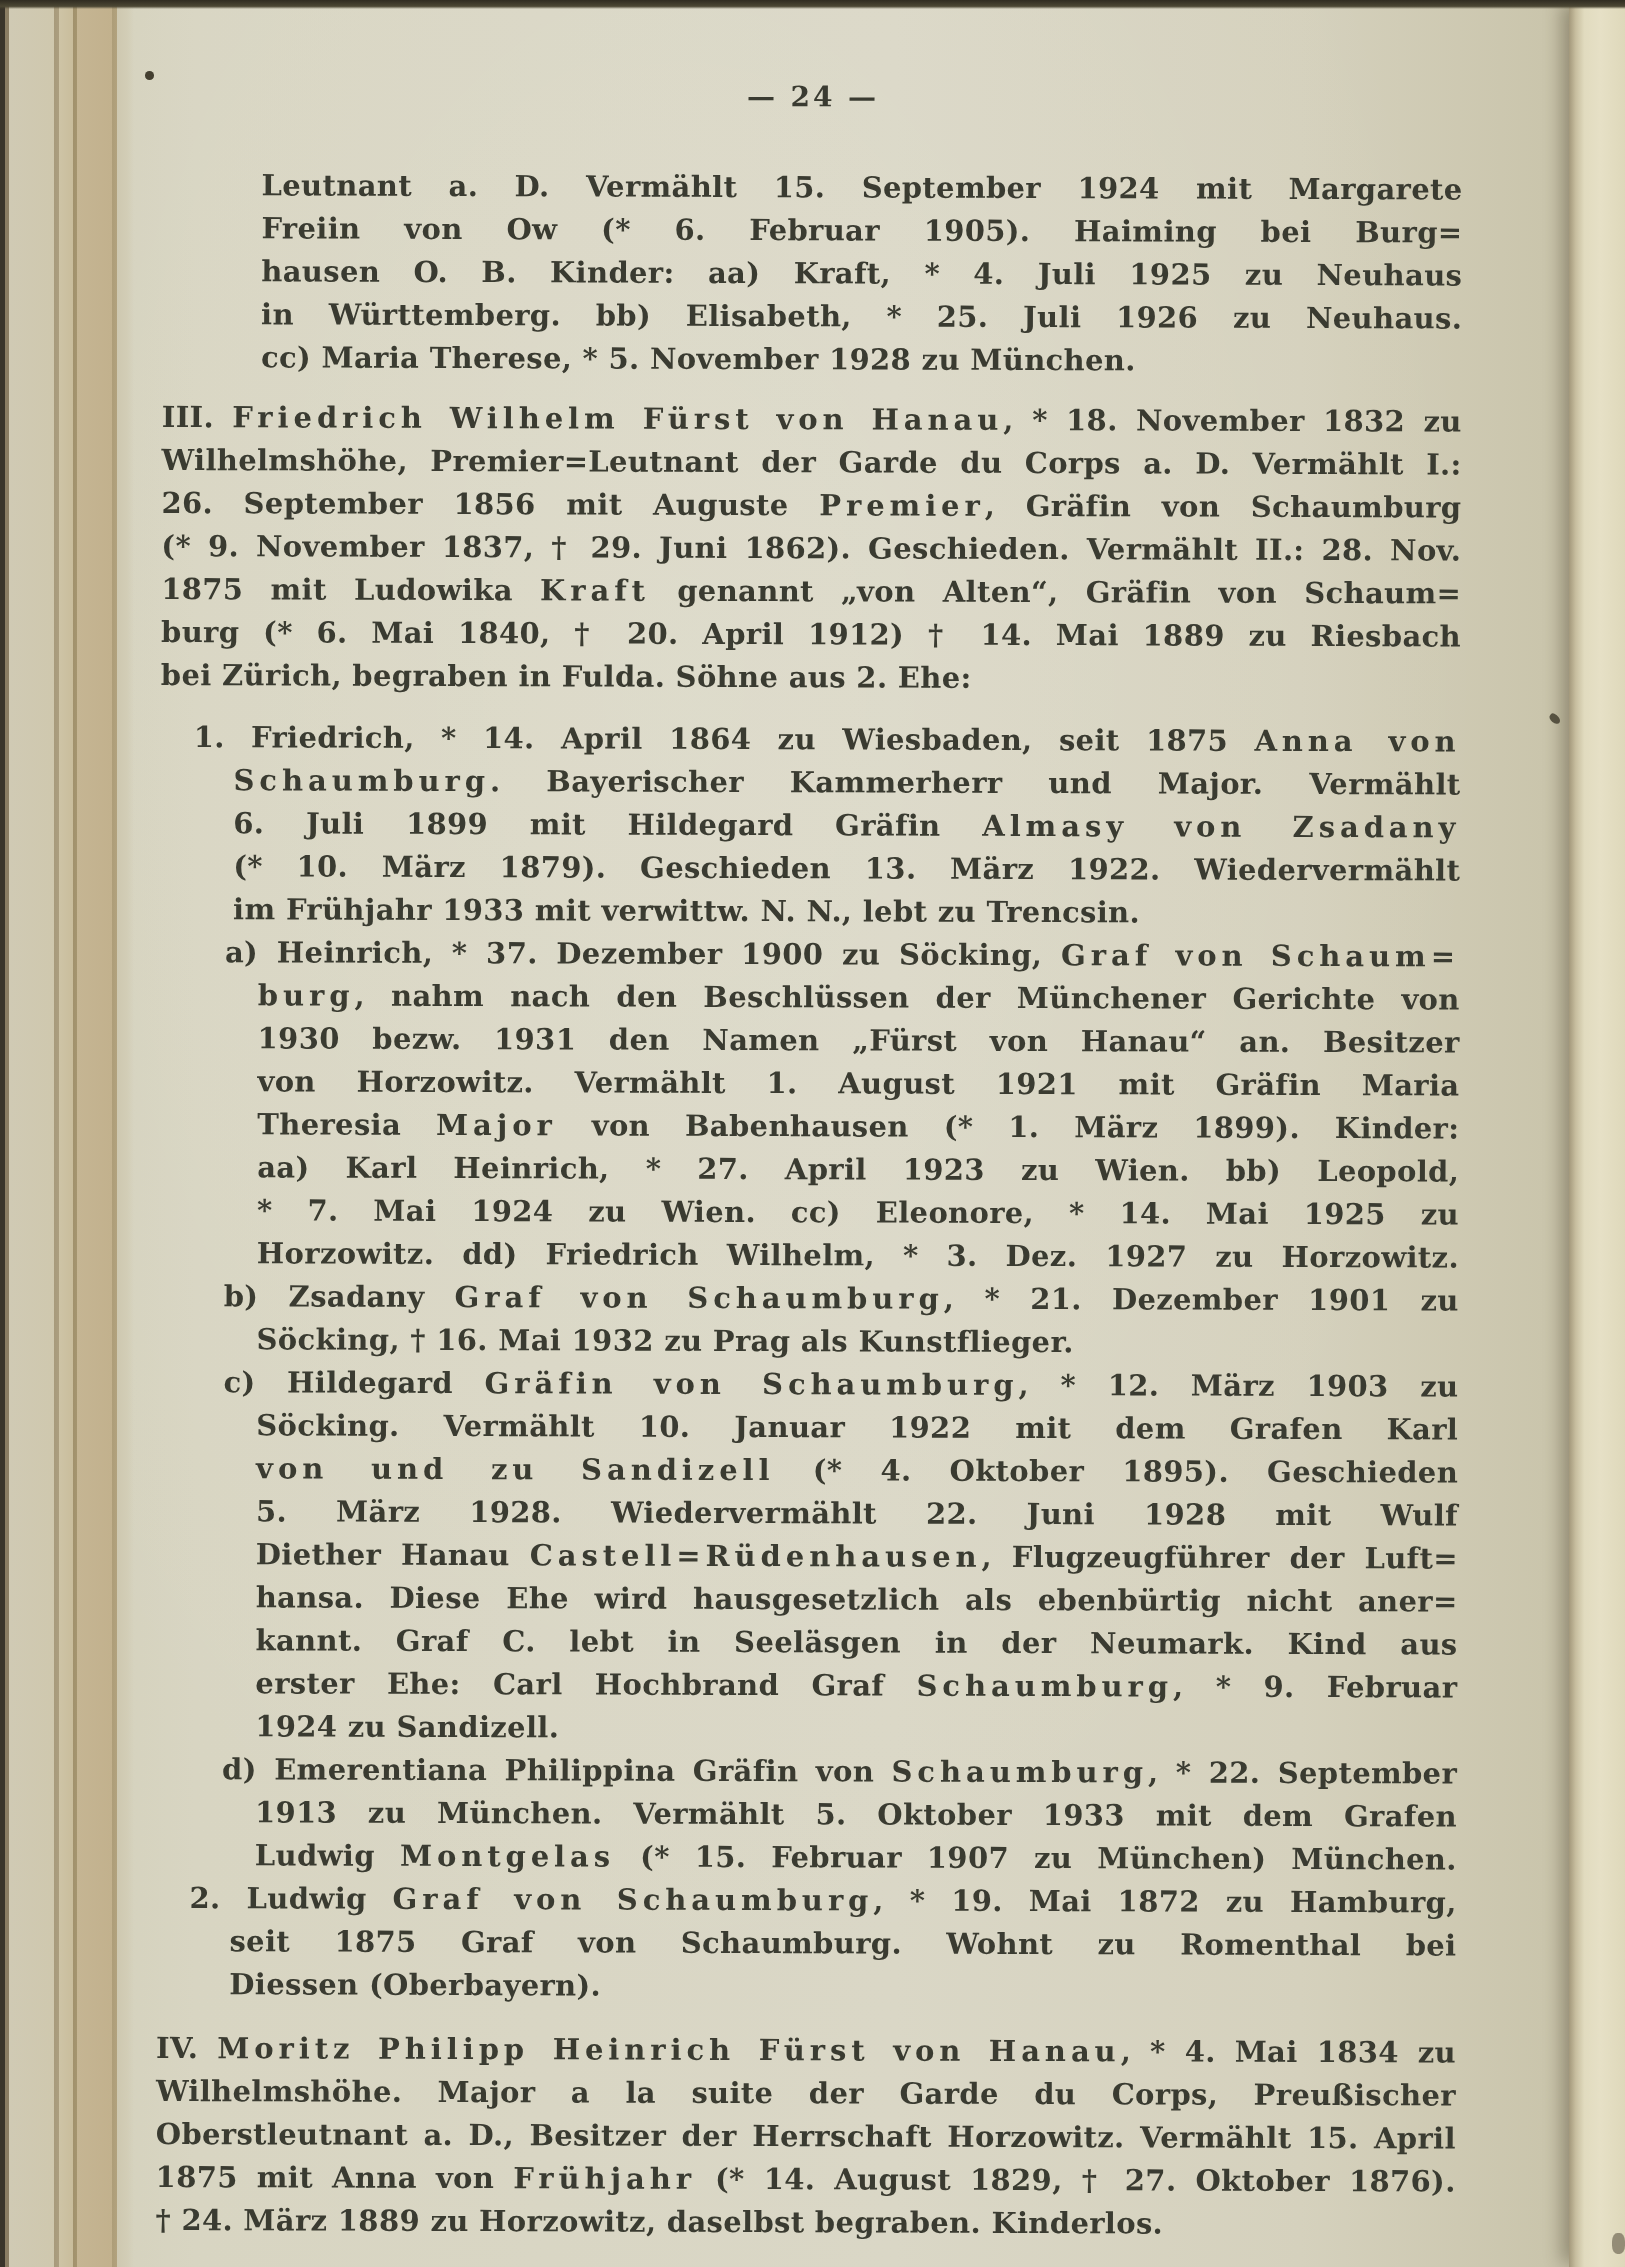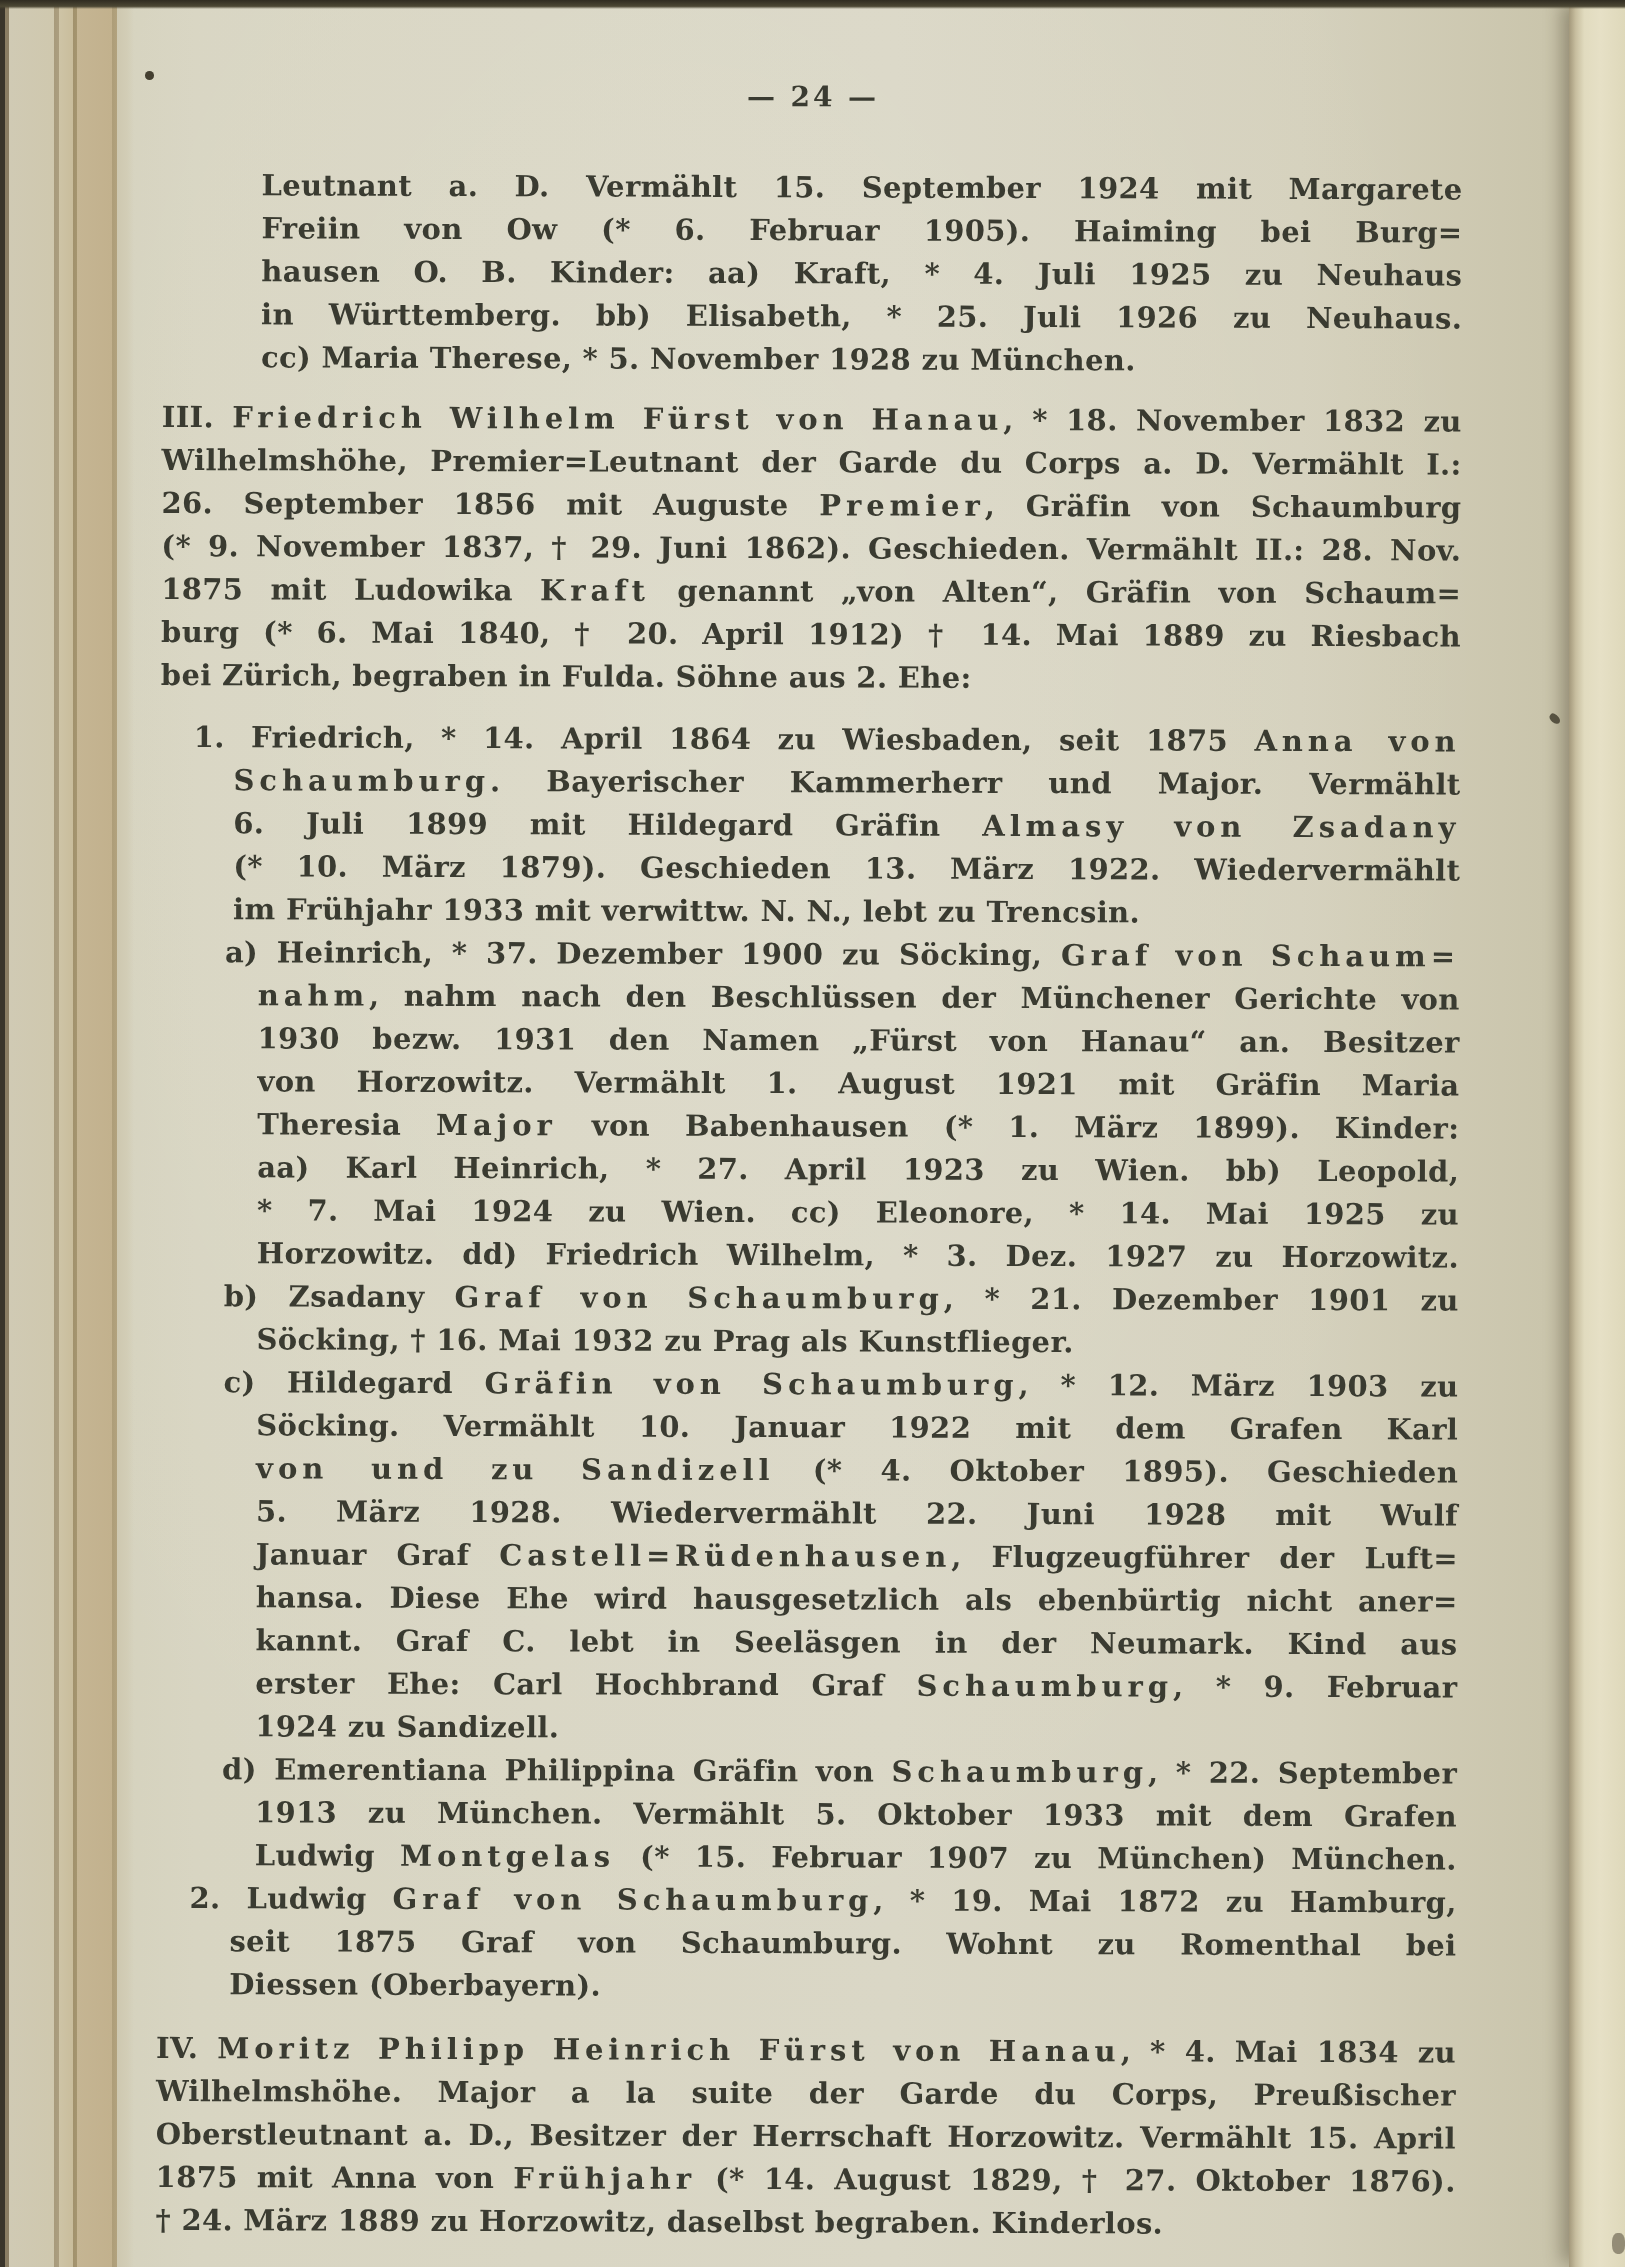--- a/index.html
+++ b/index.html
@@ -96,38 +96,38 @@
     </div>
   <div class="para p-num">
       <div class="line"><span>1. Friedrich, * 14. April 1864 zu Wiesbaden, seit 1875 </span><span class="sp">Anna von</span></div>
       <div class="line"><span class="sp">Schaumburg</span><span>. Bayerischer Kammerherr und Major. Vermählt</span></div>
       <div class="line"><span>6. Juli 1899 mit Hildegard Gräfin </span><span class="sp">Almasy von Zsadany</span></div>
       <div class="line"><span>(* 10. März 1879). Geschieden 13. März 1922. Wiedervermählt</span></div>
       <div class="line last"><span>im Frühjahr 1933 mit verwittw. N. N., lebt zu Trencsin.</span></div>
     </div>
   <div class="para p-let">
       <div class="line"><span>a) Heinrich, * 37. Dezember 1900 zu Söcking, </span><span class="sp">Graf von Schaum=</span></div>
-      <div class="line"><span class="sp">nahm</span><span>, nahm nach den Beschlüssen der Münchener Gerichte von</span></div>
+      <div class="line"><span class="sp">burg</span><span>, nahm nach den Beschlüssen der Münchener Gerichte von</span></div>
       <div class="line"><span>1930 bezw. 1931 den Namen „Fürst von Hanau“ an. Besitzer</span></div>
       <div class="line"><span>von Horzowitz. Vermählt 1. August 1921 mit Gräfin Maria</span></div>
       <div class="line"><span>Theresia </span><span class="sp">Major</span><span> von Babenhausen (* 1. März 1899). Kinder:</span></div>
       <div class="line"><span>aa) Karl Heinrich, * 27. April 1923 zu Wien. bb) Leopold,</span></div>
       <div class="line"><span>* 7. Mai 1924 zu Wien. cc) Eleonore, * 14. Mai 1925 zu</span></div>
       <div class="line"><span>Horzowitz. dd) Friedrich Wilhelm, * 3. Dez. 1927 zu Horzowitz.</span></div>
     </div>
   <div class="para p-let">
       <div class="line"><span>b) Zsadany </span><span class="sp">Graf von Schaumburg</span><span>, * 21. Dezember 1901 zu</span></div>
       <div class="line last"><span>Söcking, † 16. Mai 1932 zu Prag als Kunstflieger.</span></div>
     </div>
   <div class="para p-let">
       <div class="line"><span>c) Hildegard </span><span class="sp">Gräfin von Schaumburg</span><span>, * 12. März 1903 zu</span></div>
       <div class="line"><span>Söcking. Vermählt 10. Januar 1922 mit dem Grafen Karl</span></div>
       <div class="line"><span class="sp">von und zu Sandizell</span><span> (* 4. Oktober 1895). Geschieden</span></div>
       <div class="line"><span>5. März 1928. Wiedervermählt 22. Juni 1928 mit Wulf</span></div>
-      <div class="line"><span>Januar Graf </span><span class="sp">Castell=Rüdenhausen</span><span>, Flugzeugführer der Luft=</span></div>
+      <div class="line"><span>Diether Hanau </span><span class="sp">Castell=Rüdenhausen</span><span>, Flugzeugführer der Luft=</span></div>
       <div class="line"><span>hansa. Diese Ehe wird hausgesetzlich als ebenbürtig nicht aner=</span></div>
       <div class="line"><span>kannt. Graf C. lebt in Seeläsgen in der Neumark. Kind aus</span></div>
       <div class="line"><span>erster Ehe: Carl Hochbrand Graf </span><span class="sp">Schaumburg</span><span>, * 9. Februar</span></div>
       <div class="line last"><span>1924 zu Sandizell.</span></div>
     </div>
   <div class="para p-let">
       <div class="line"><span>d) Emerentiana Philippina Gräfin von </span><span class="sp">Schaumburg</span><span>, * 22. September</span></div>
       <div class="line"><span>1913 zu München. Vermählt 5. Oktober 1933 mit dem Grafen</span></div>
       <div class="line"><span>Ludwig </span><span class="sp">Montgelas</span><span> (* 15. Februar 1907 zu München) München.</span></div>
     </div>

